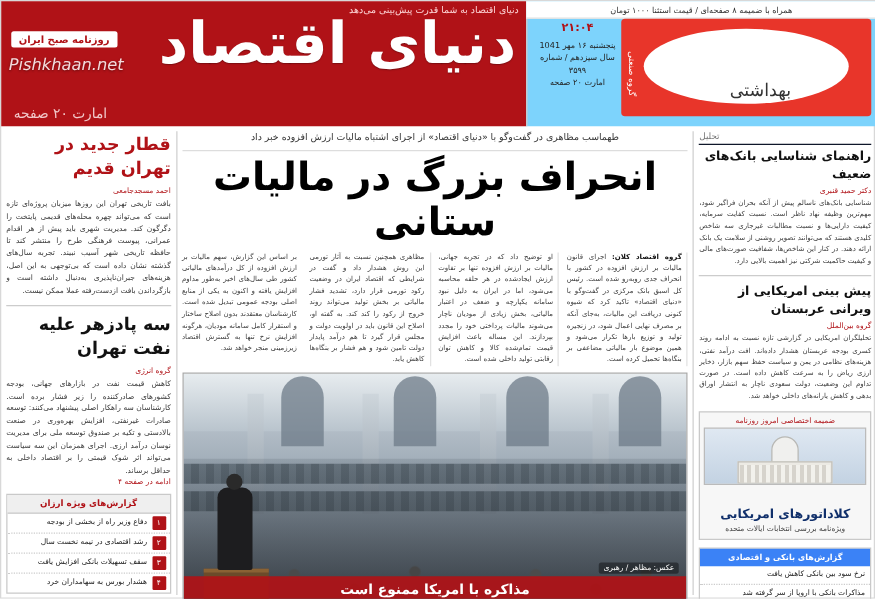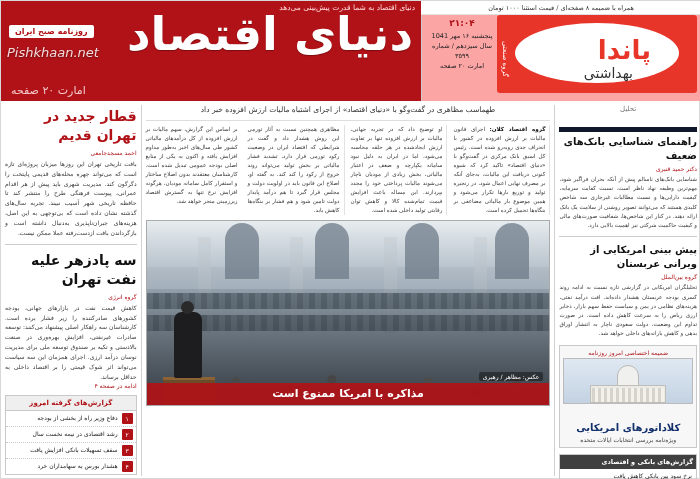--- a/index.html
+++ b/index.html
@@ -52,21 +52,21 @@
   }
   .watermark {
     position:absolute; left:6px; top:44px;
     font-size:13px; color:#ffffff; opacity:.85;
     direction:ltr; font-style:italic;
     text-shadow:0 1px 2px rgba(0,0,0,.5);
   }
 
   .mast-left {
     width:280px; height:100px;
-    background:#fca5a5;
+    background:#7dd3fc;
     position:relative;
     border-left:1px solid #ccc;
   }
   .ad-top {
     position:absolute; top:0; right:0; width:280px; height:14px;
     background:#fff; color:#333; font-size:6.5px;
     text-align:center; line-height:14px;
     border-bottom:1px solid #e0e0e0;
   }
   .ad-box {
@@ -220,22 +220,22 @@
     font-size:11px; font-weight:bold; text-align:center; line-height:22px;
   }
   .ph-credit {
     position:absolute; right:6px; bottom:24px;
     font-size:6px; color:#fff; background:rgba(0,0,0,.4);
     padding:1px 4px; border-radius:2px;
   }
 
   
   .rc-head {
-    font-size:7px; color:#777; border-bottom:5px solid #0f172a;
-    padding-bottom:14px; margin-bottom:3px; text-align:center;
+    font-size:7px; color:#777; border-bottom:1px solid #0f172a;
+    padding-bottom:2px; margin-bottom:3px; text-align:left;
   }
   .rc-title {
     font-size:10px; font-weight:bold; color:#111; text-align:right;
     line-height:1.4; margin-bottom:2px;
   }
   .rc-author { font-size:6px; color:#b01217; text-align:right; margin-bottom:3px; }
   .rc-body { font-size:5.6px; color:#3a3a3a; line-height:1.65; text-align:justify; }
   .rc-sep { height:1px; background:#ccc; margin:6px 0; }
 
   .rc-banner {
@@ -259,22 +259,22 @@
   .rc-capitol .cols {
     position:absolute; left:50%; bottom:1px; transform:translateX(-50%);
     width:72px; height:14px;
     background:repeating-linear-gradient(90deg,#d6d3cc 0 3px,#f2f1ec 3px 6px);
   }
   .rc-banner .bn-title { font-size:10px; font-weight:bold; color:#11306b; margin-top:18px; }
   .rc-banner .bn-sub { font-size:6px; color:#444; line-height:1.5; margin-top:2px; }
 
   .rc-list { margin-top:6px; border:1px solid #c9c9c9; }
   .rc-list .rl-head {
-    background:#404040; color:#fff; font-size:6.5px;
-    padding:3px; text-align:right; font-weight:bold;
+    background:#3b82f6; color:#fff; font-size:6.5px;
+    padding:3px; text-align:center; font-weight:bold;
   }
   .rl-row {
     font-size:6px; color:#222; padding:3px 4px; text-align:right;
     border-bottom:1px dotted #ccc; line-height:1.35;
   }
   .rl-row:last-child { border-bottom:none; }
 </style>
 </head>
 <body>
 
@@ -287,21 +287,20 @@
       <div class="title-fa">دنیای اقتصاد</div>
       <div class="subbox">روزنامه صبح ایران</div>
       <div class="watermark">Pishkhaan.net</div>
       <div class="title-en">امارت ۲۰ صفحه</div>
     </div>
 
     <div class="mast-left">
       <div class="ad-top">همراه با ضمیمه ۸ صفحه‌ای / قیمت استثنا ۱۰۰۰ تومان</div>
       <div class="ad-box">
         <div class="ellipse"></div>
-        <div class="brand">پاندا</div>
         <div class="brand-sub">بهداشتی</div>
         <div class="sidetxt">گروه صنعتی</div>
       </div>
       <div class="dateblock">
         <div class="big">۲۱:۰۴</div>
         <div>پنجشنبه ۱۶ مهر 1041</div>
         <div>سال سیزدهم / شماره ۳۵۹۹</div>
         <div>امارت ۲۰ صفحه</div>
       </div>
     </div>
@@ -343,20 +342,21 @@
         <div class="rl-row">مذاکرات بانکی با اروپا از سر گرفته شد</div>
         <div class="rl-row">افزایش ارزش بازار سرمایه در مهر</div>
 
       </div>
     </div>
 
     <div class="vrule"></div>
 
     <div class="col-mid">
       <div class="kicker">طهماسب مظاهری در گفت‌وگو با «دنیای اقتصاد» از اجرای اشتباه مالیات ارزش افزوده خبر داد</div>
+      <div class="headline">انحراف بزرگ در مالیات ستانی</div>
 
       <div class="subcols">
         <div class="subcol">
           <span class="lead">گروه اقتصاد کلان:</span>
           <span>اجرای قانون مالیات بر ارزش افزوده در کشور با انحراف جدی روبه‌رو شده است. رئیس کل اسبق بانک مرکزی در گفت‌وگو با «دنیای اقتصاد» تاکید کرد که شیوه کنونی دریافت این مالیات، به‌جای آنکه بر مصرف نهایی اعمال شود، در زنجیره تولید و توزیع بارها تکرار می‌شود و همین موضوع بار مالیاتی مضاعفی بر بنگاه‌ها تحمیل کرده است.</span>
         </div>
         <div class="subcol">
           <span>او توضیح داد که در تجربه جهانی، مالیات بر ارزش افزوده تنها بر تفاوت ارزش ایجادشده در هر حلقه محاسبه می‌شود، اما در ایران به دلیل نبود سامانه یکپارچه و ضعف در اعتبار مالیاتی، بخش زیادی از مودیان ناچار می‌شوند مالیات پرداختی خود را مجدد بپردازند. این مساله باعث افزایش قیمت تمام‌شده کالا و کاهش توان رقابتی تولید داخلی شده است.</span>
         </div>
         <div class="subcol">
@@ -403,21 +403,21 @@
       <div class="sb-sep"></div>
 
       <div>
         <div class="sb-title">سه پادزهر علیه نفت تهران</div>
         <div class="byline">گروه انرژی</div>
         <div class="sb-body">کاهش قیمت نفت در بازارهای جهانی، بودجه کشورهای صادرکننده را زیر فشار برده است. کارشناسان سه راهکار اصلی پیشنهاد می‌کنند: توسعه صادرات غیرنفتی، افزایش بهره‌وری در صنعت بالادستی و تکیه بر صندوق توسعه ملی برای مدیریت نوسان درآمد ارزی. اجرای همزمان این سه سیاست می‌تواند اثر شوک قیمتی را بر اقتصاد داخلی به حداقل برساند.</div>
         <div class="byline">ادامه در صفحه ۴</div>
       </div>
 
       <div class="list-box">
-        <div class="lb-head">گزارش‌های گرفته امروز</div>
+        <div class="lb-head">گزارش‌های ویژه ارزان</div>
         <div class="lb-row">
           <span class="lb-num">۱</span>
           <span class="lb-txt">دفاع وزیر راه از بخشی از بودجه</span>
         </div>
         <div class="lb-row">
           <span class="lb-num">۲</span>
           <span class="lb-txt">رشد اقتصادی در نیمه نخست سال</span>
         </div>
         <div class="lb-row">
           <span class="lb-num">۳</span>

